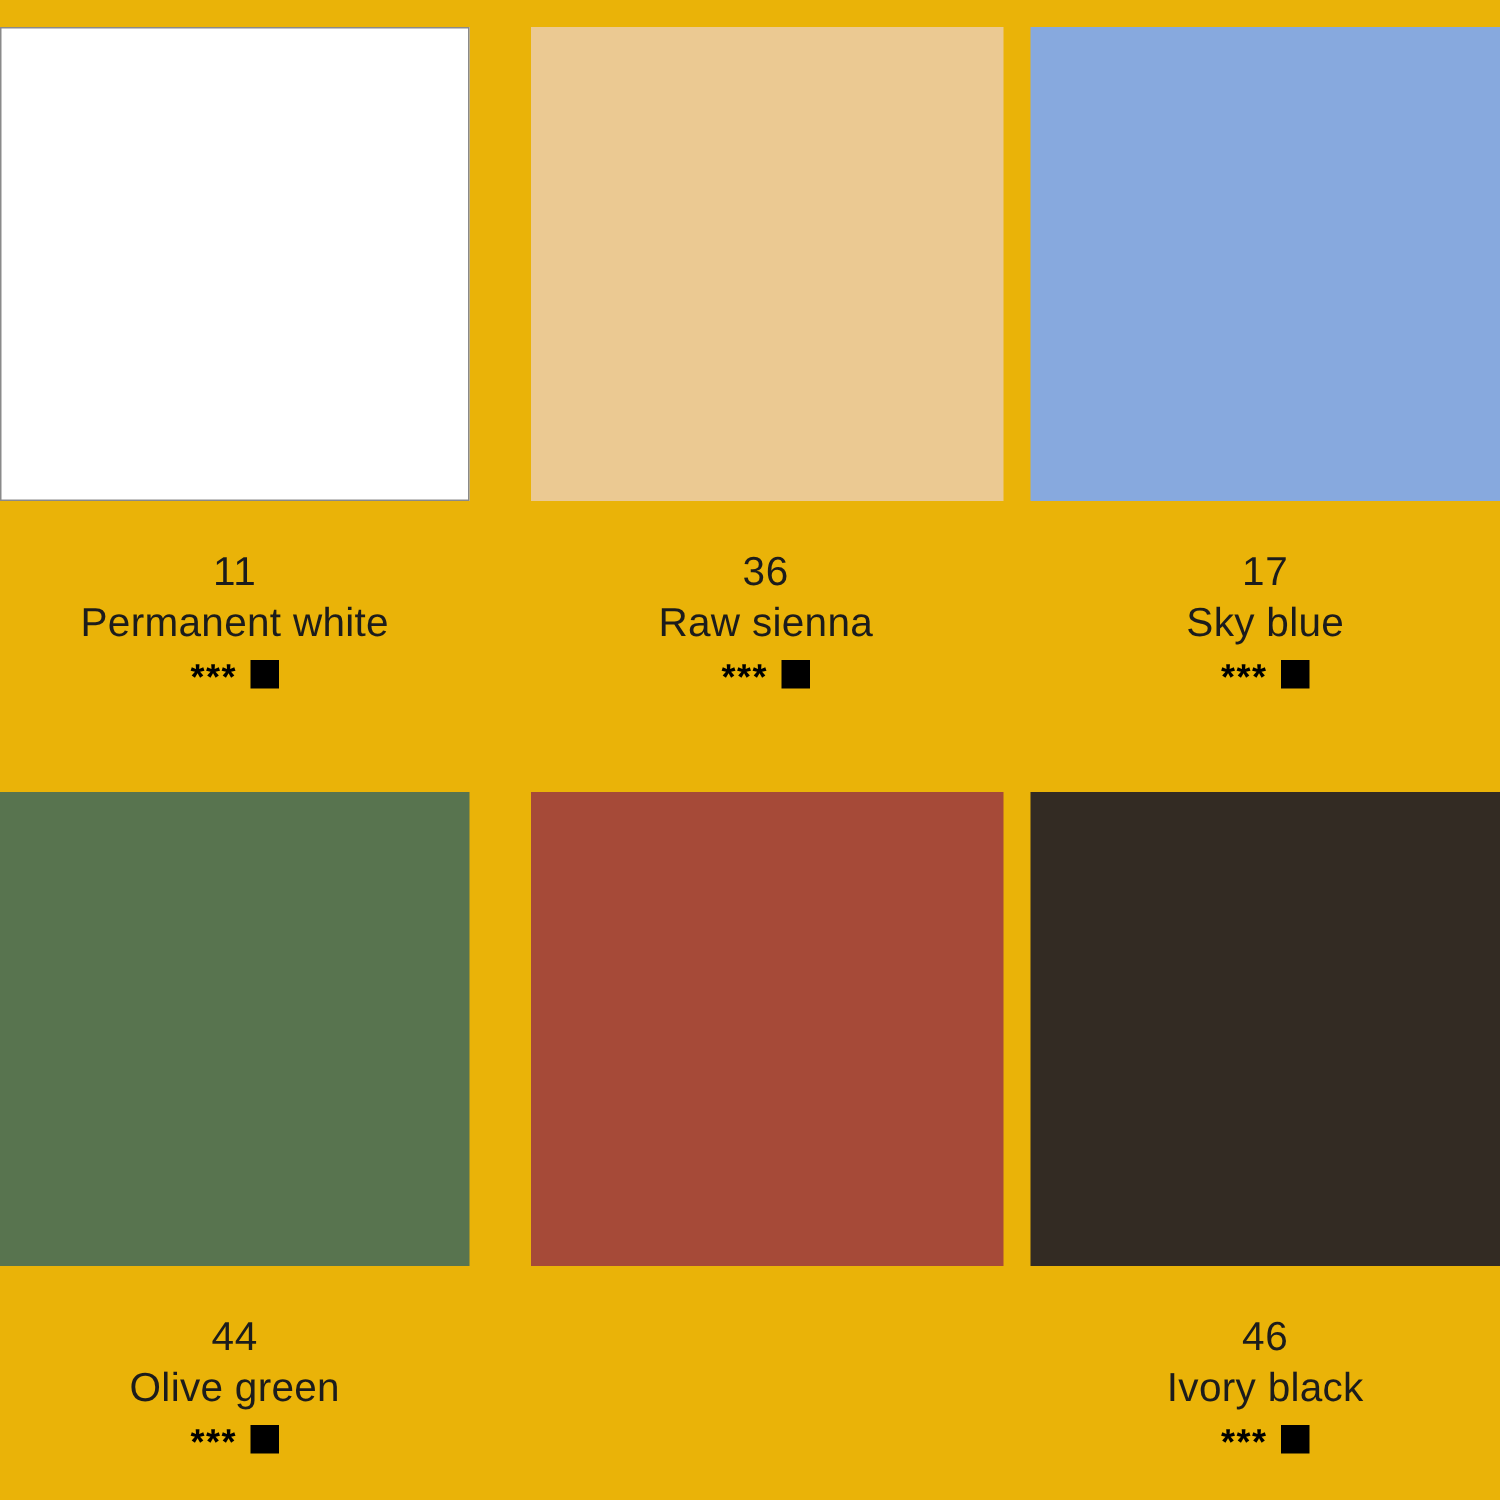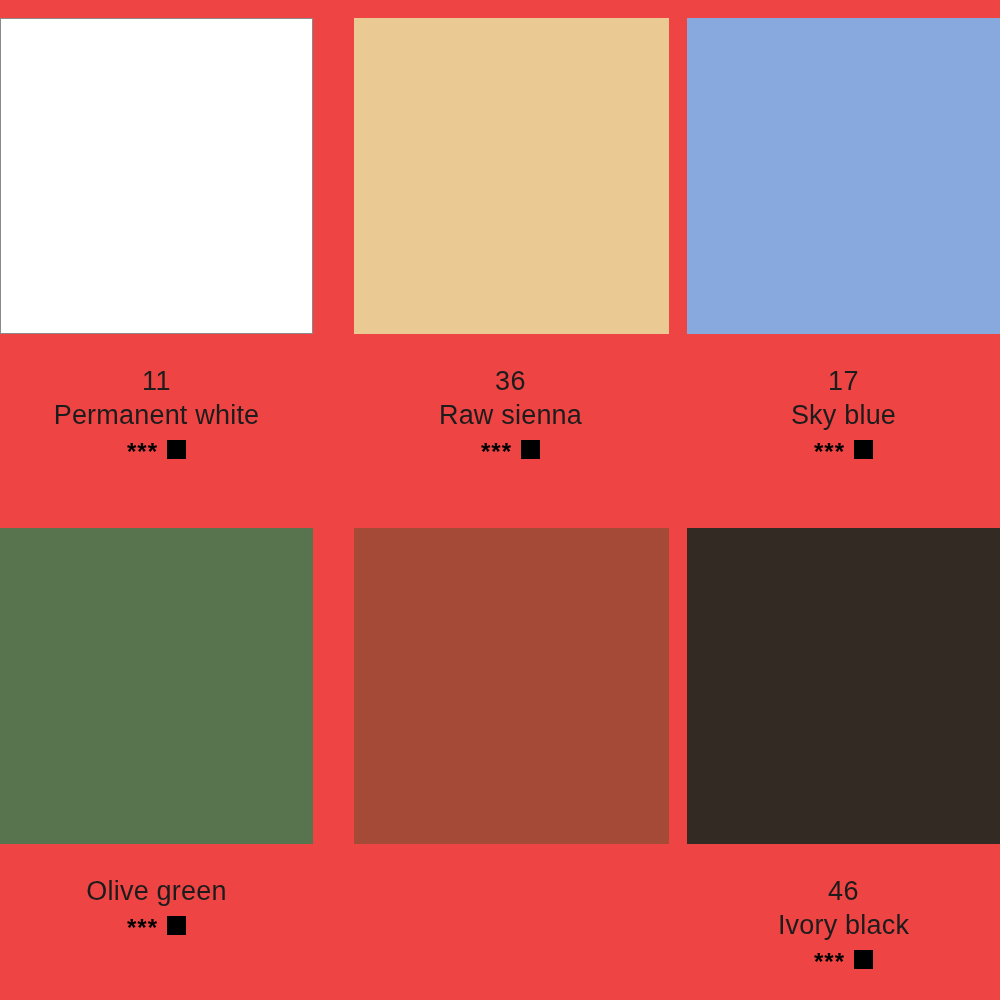--- a/index.html
+++ b/index.html
@@ -13,21 +13,21 @@
     height: 1000px;
     font-family: "Liberation Sans", sans-serif;
     color: #1a1a1a;
     overflow: hidden;
   }
 
   #swatch-chart {
     position: relative;
     width: 1000px;
     height: 1000px;
-    background: #ef4444;
+    background: #eab308;
   }
 
   
   .swatch-row {
     position: absolute;
     left: 0;
     width: 1000px;
   }
   .row-top    { top: 18px;  }
   .row-bottom { top: 528px; }
@@ -144,20 +144,21 @@
       </div>
     </div>
 
   </div>
 
   <div class="swatch-row row-bottom">
 
     <div class="swatch-cell col-0">
       <div class="swatch-chip" style="background-color: rgb(88, 116, 79);"></div>
       <div class="swatch-caption">
+        <span class="swatch-number">44</span>
         <span class="swatch-name">Olive green</span>
         <div class="swatch-meta">
           <span class="permanence-stars">***</span>
           <span class="opacity-square"></span>
         </div>
       </div>
     </div>
 
     <div class="swatch-cell col-1">
       <div class="swatch-chip" style="background-color: rgb(166, 74, 56);"></div>

